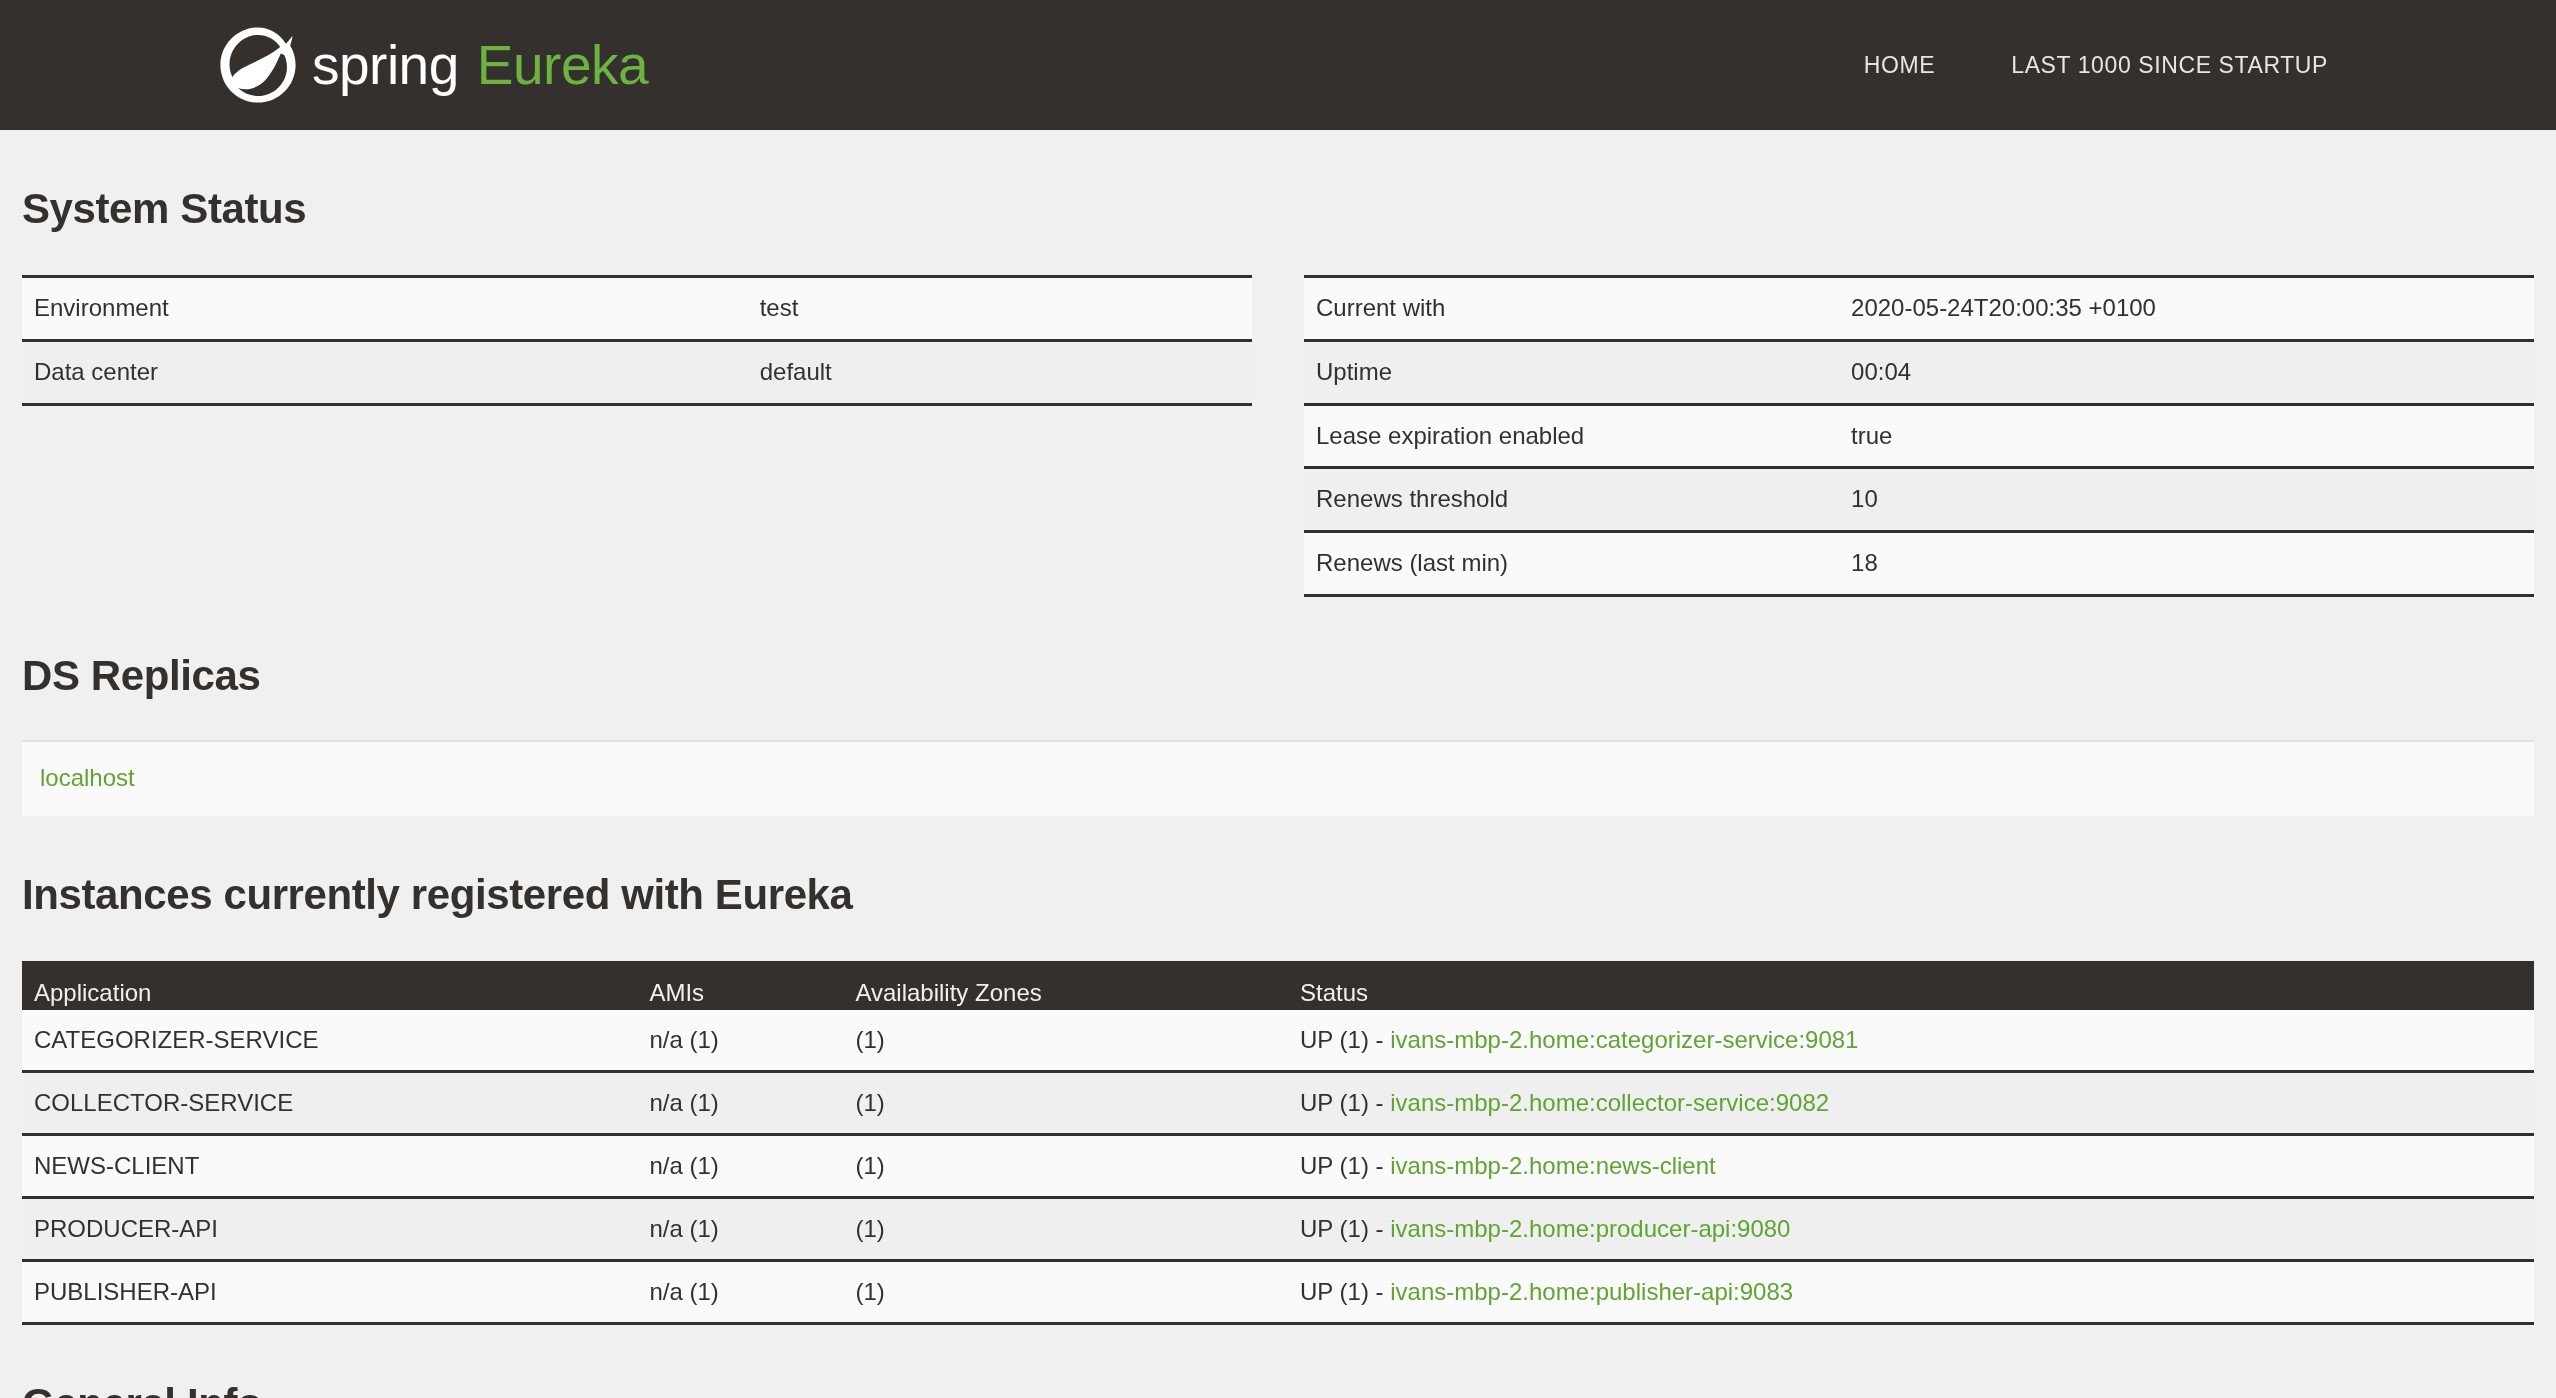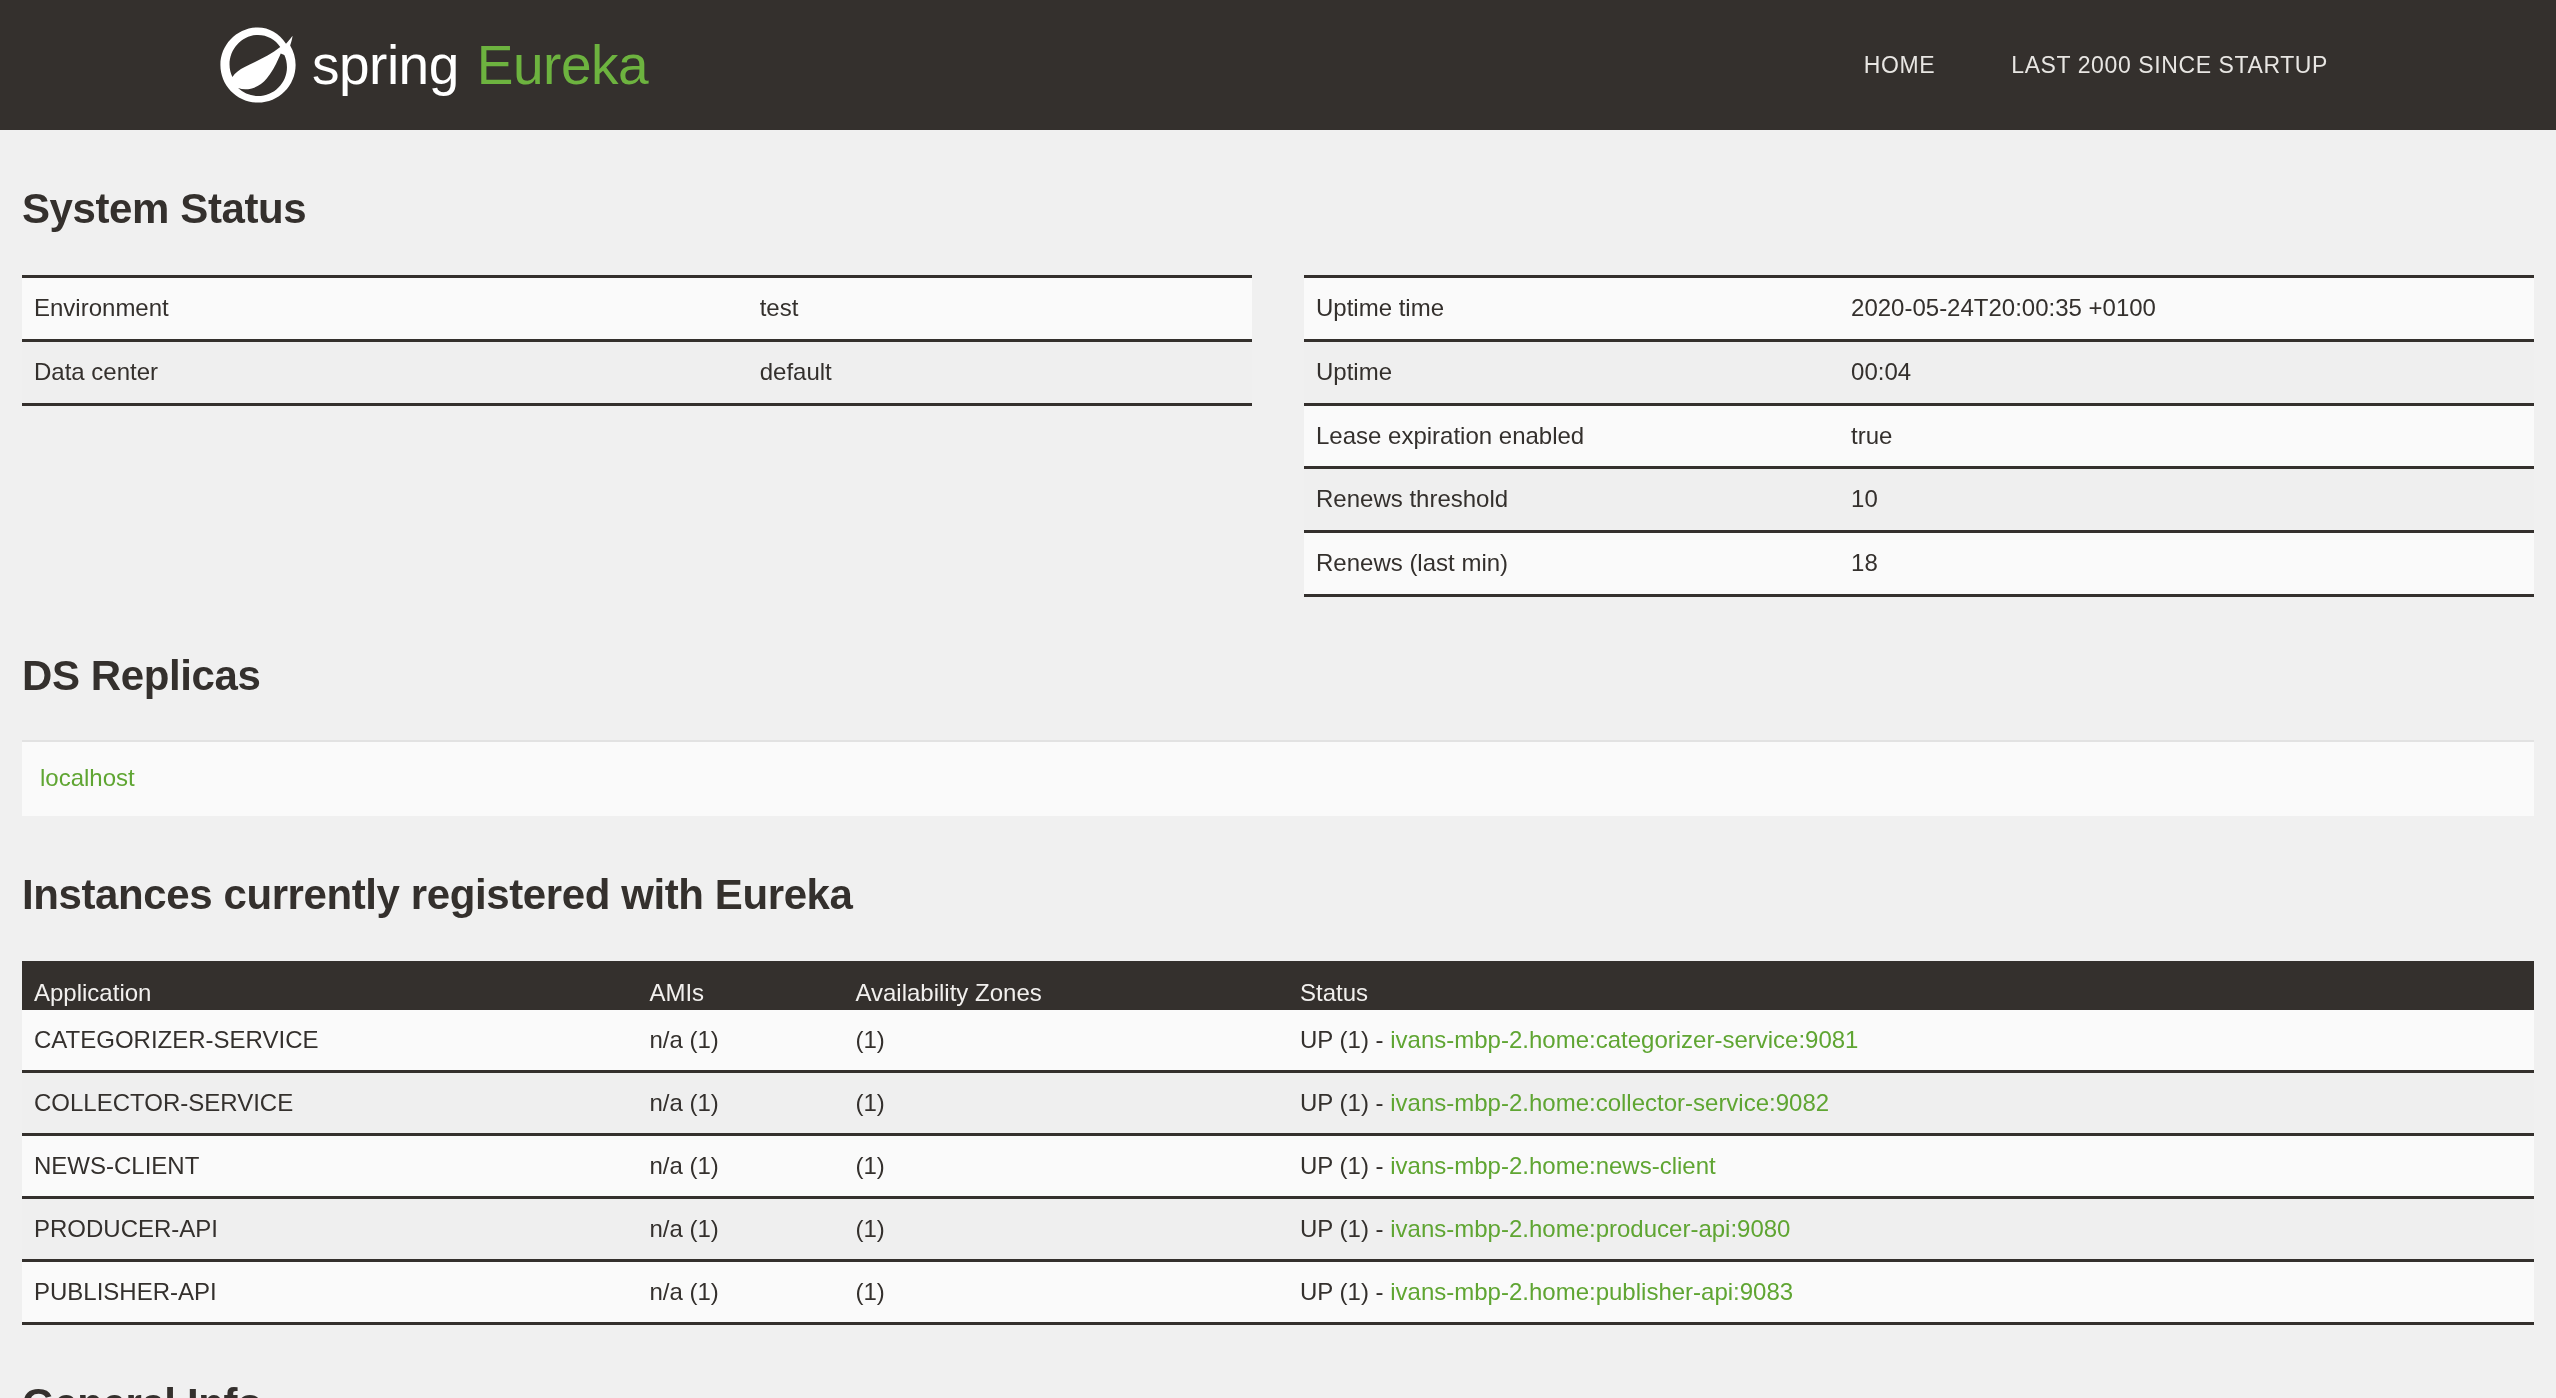--- a/index.html
+++ b/index.html
@@ -185,21 +185,21 @@
         <path fill="#ffffff" d="M50 3C24.1 3 3 24.1 3 50s21.1 47 47 47 47-21.1 47-47c0-8.9-2.5-17.2-6.8-24.3 1.6-4.6 2.6-8.7 3-12.2-2.8 3.9-5.6 7.2-8.2 9.9C76.4 10.3 64 3 50 3zm0 9.5c11.6 0 21.9 6 27.8 15.1C64.6 38.2 47.7 45.2 33.4 52.6c-6.6 3.4-12 7.3-15.4 12.3-2.3-4.6-3.6-9.8-3.6-15.4 0-20.1 16.3-37 35.6-37zM82.9 37.6c2.1 4.6 3.3 9.7 3.3 15.1 0 19.9-16.2 36-36.2 36-9.6 0-18.4-3.8-24.9-9.9 2.8 1 5.8 1.6 8.9 1.6 11.3 0 20.3-5.9 26.9-13.6 5.9-6.9 10.6-15.6 14.9-25.3.9-2 1.8-4 2.6-6 1.5 0.6 3 1.3 4.5 2.1z"></path>
       </svg>
     </span>
     <span class="brand-text">
       <span class="brand-spring">spring</span><span class="brand-product">Eureka</span>
     </span>
   </a>
 
   <div class="nav-links">
     <a class="nav-link" href="#">HOME</a>
-    <a class="nav-link" href="#">LAST 2000 SINCE STARTUP</a>
+    <a class="nav-link" href="#">LAST 1000 SINCE STARTUP</a>
   </div>
 </div>
 
 <div class="content">
 
   <h1 class="section-title">System Status</h1>
 
   <div class="status-row">
     <div class="status-col left">
       <table class="kv">
@@ -213,21 +213,21 @@
             <td class="v">default</td>
           </tr>
         </tbody>
       </table>
     </div>
 
     <div class="status-col right">
       <table class="kv">
         <tbody>
           <tr>
-            <td class="k">Uptime time</td>
+            <td class="k">Current with</td>
             <td class="v">2020-05-24T20:00:35 +0100</td>
           </tr>
           <tr>
             <td class="k">Uptime</td>
             <td class="v">00:04</td>
           </tr>
           <tr>
             <td class="k">Lease expiration enabled</td>
             <td class="v">true</td>
           </tr>

